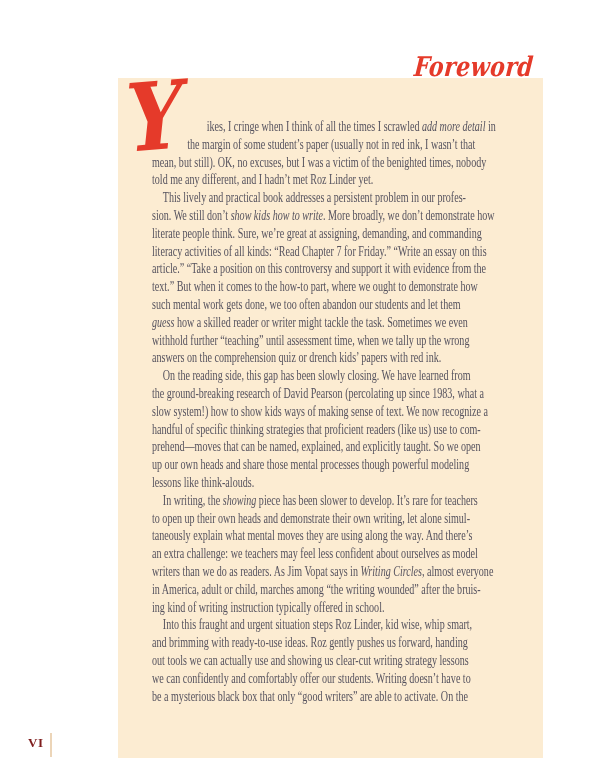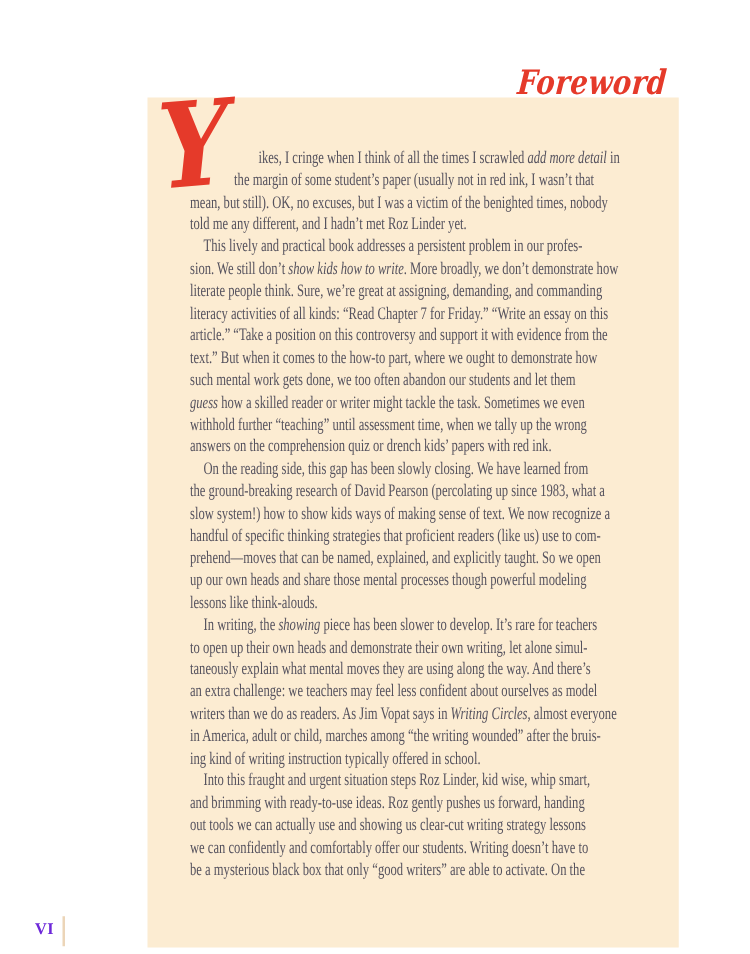--- a/index.html
+++ b/index.html
@@ -32,21 +32,21 @@
   }
   .para { margin:0; }
   .line { white-space:nowrap; }
   .line i { font-style:italic; }
   .ind  { text-indent:15px; }
   .dc1  { padding-left:76px; }
   .dc2  { padding-left:49px; }
   .page-number {
     position:absolute; left:28px; top:735px;
     font-family:"Liberation Serif", serif; font-weight:700;
-    font-size:13px; line-height:16px; color:#6d28d9; letter-spacing:0.5px;
+    font-size:13px; line-height:16px; color:#7f1d1d; letter-spacing:0.5px;
   }
   .page-rule {
     position:absolute; left:50px; top:733px; width:2px; height:24px;
     background:#ecd5b8;
   }
 </style>
 </head>
 <body>
 
 <div class="screen">

